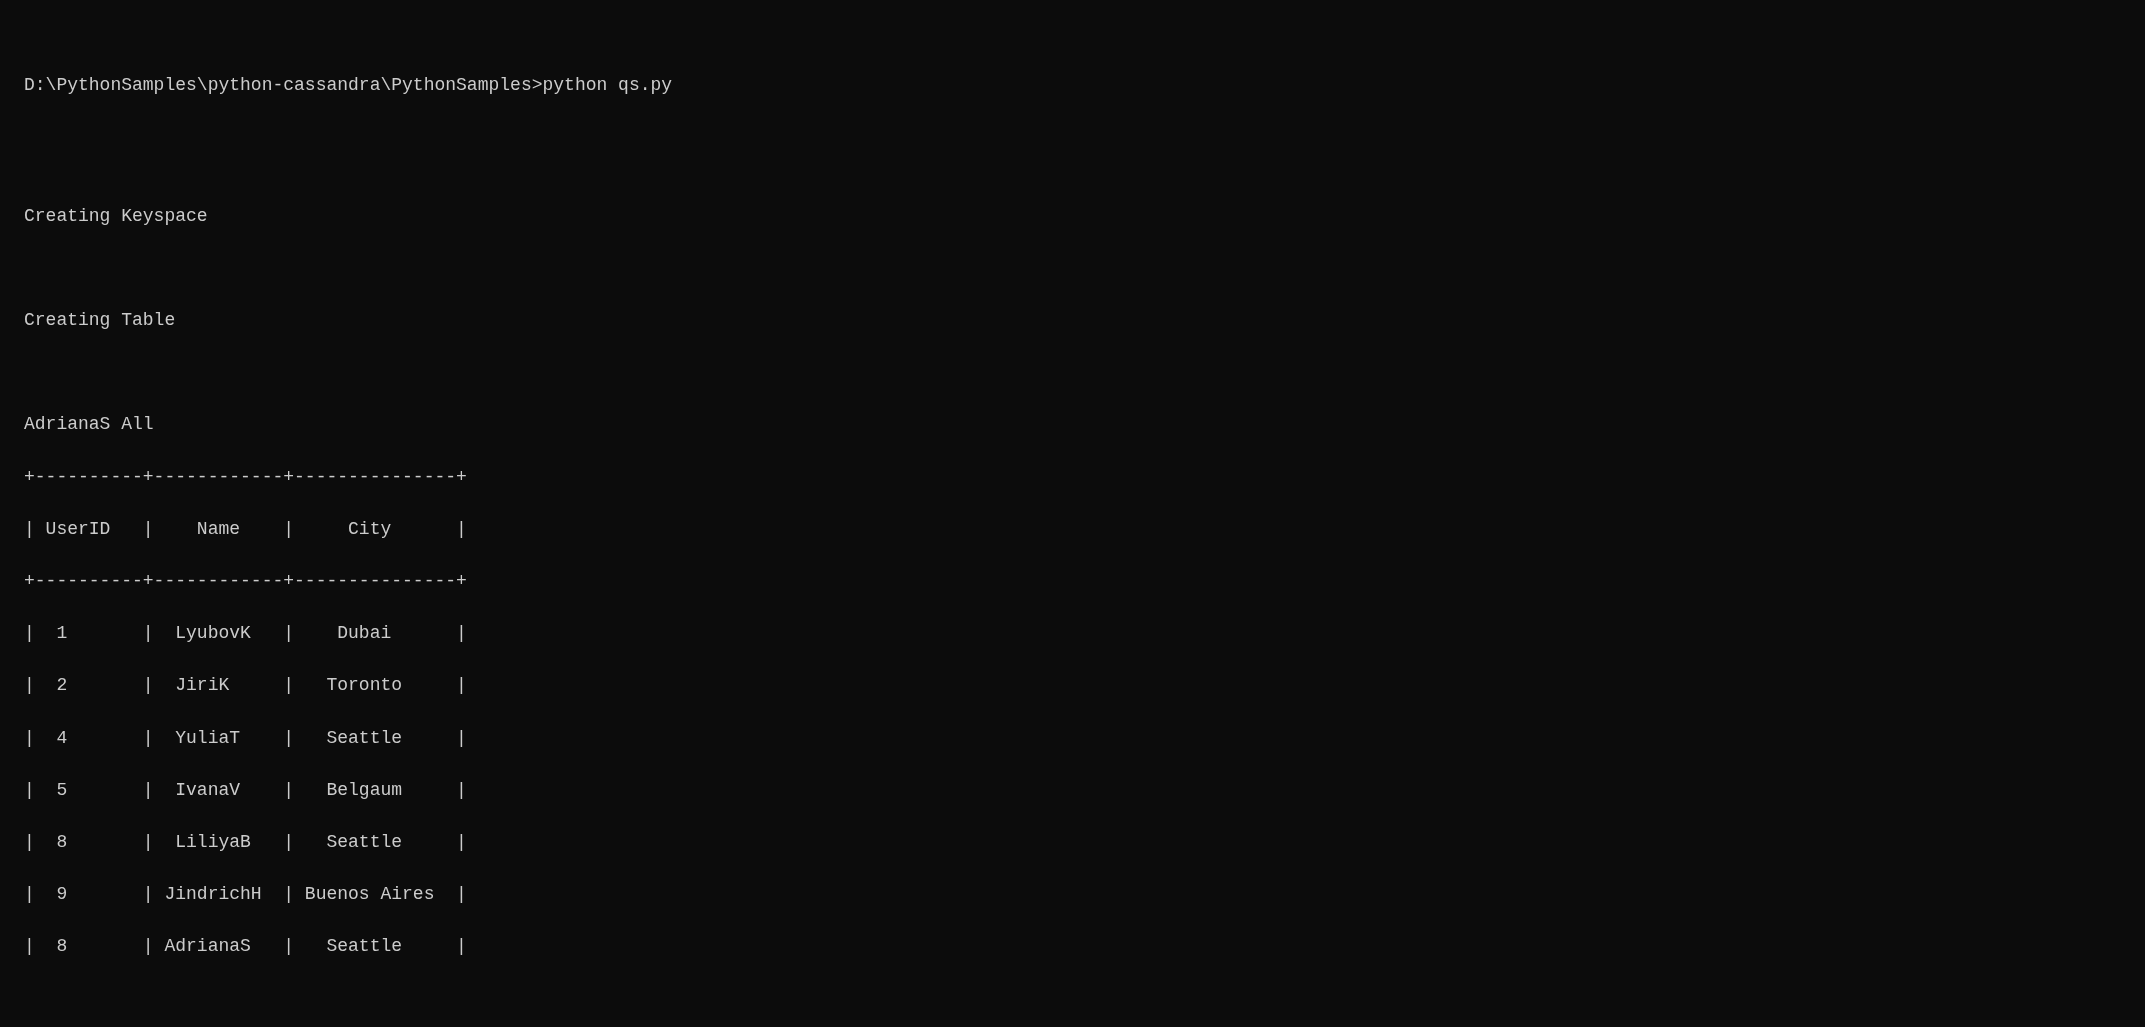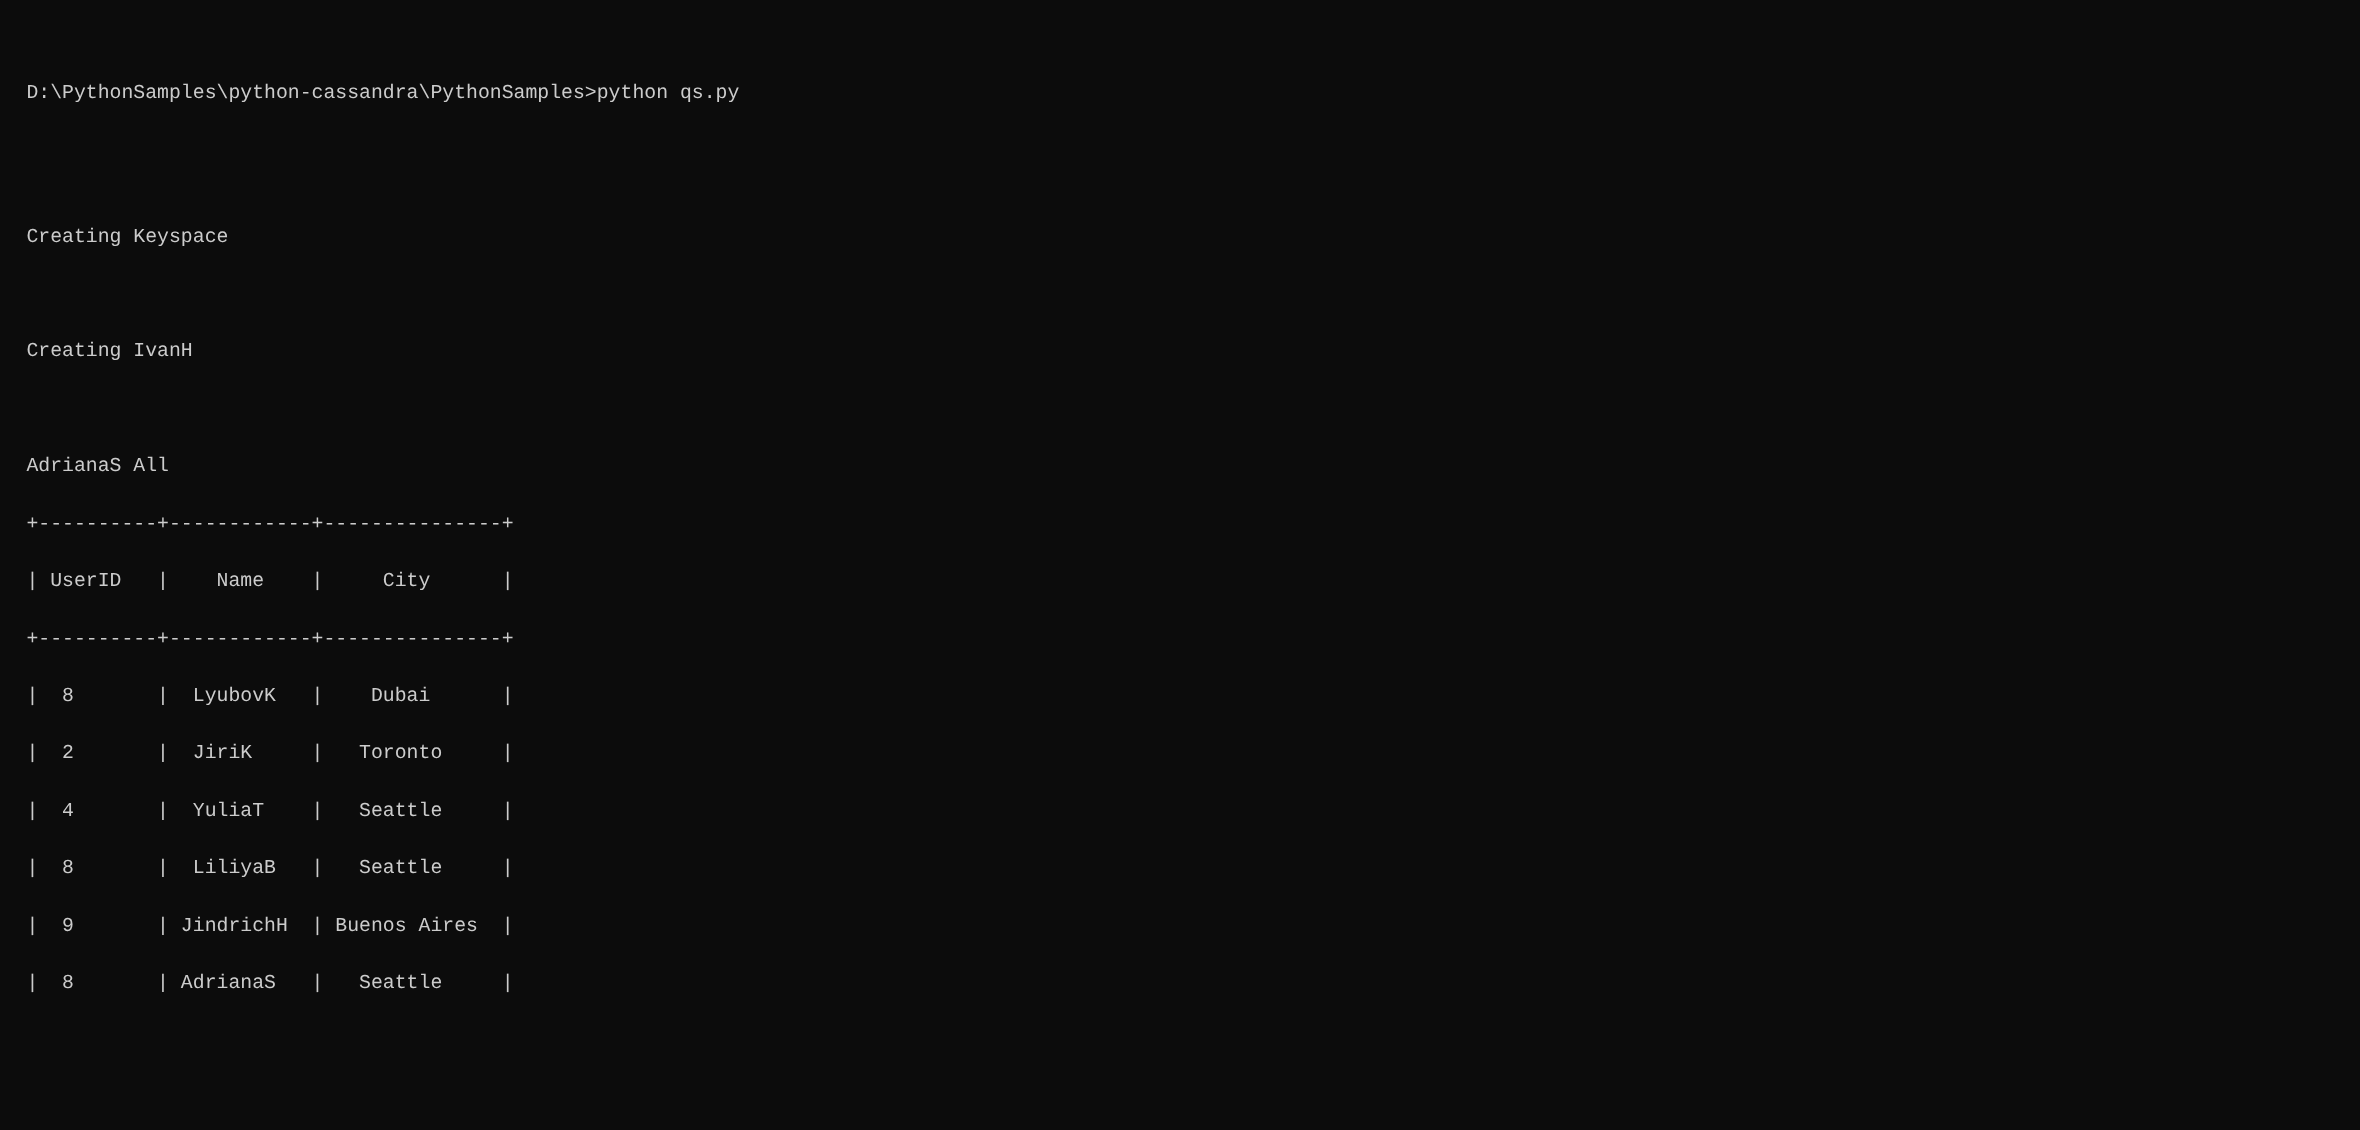--- a/index.html
+++ b/index.html
@@ -31,29 +31,30 @@
 <body>
 
 <div class="terminal-content">
   <span class="line">D:\PythonSamples\python-cassandra\PythonSamples&gt;python qs.py</span>
 </div>
 
 <div class="terminal-content">
 <span class="line">&nbsp;</span>
 <span class="line">Creating Keyspace</span>
 <span class="line">&nbsp;</span>
-<span class="line">Creating IvanH</span>
+<span class="line">Creating Table</span>
 <span class="line">&nbsp;</span>
 <span class="line">AdrianaS All</span>
 <span class="line">+----------+------------+---------------+</span>
 <span class="line">| UserID   |    Name    |     City      |</span>
 <span class="line">+----------+------------+---------------+</span>
-<span class="line">|  8       |  LyubovK   |    Dubai      |</span>
+<span class="line">|  1       |  LyubovK   |    Dubai      |</span>
 <span class="line">|  2       |  JiriK     |   Toronto     |</span>
 <span class="line">|  4       |  YuliaT    |   Seattle     |</span>
+<span class="line">|  5       |  IvanaV    |   Belgaum     |</span>
 <span class="line">|  8       |  LiliyaB   |   Seattle     |</span>
 <span class="line">|  9       | JindrichH  | Buenos Aires  |</span>
 <span class="line">|  8       | AdrianaS   |   Seattle     |</span>
 
 
 
 
 
 
 

